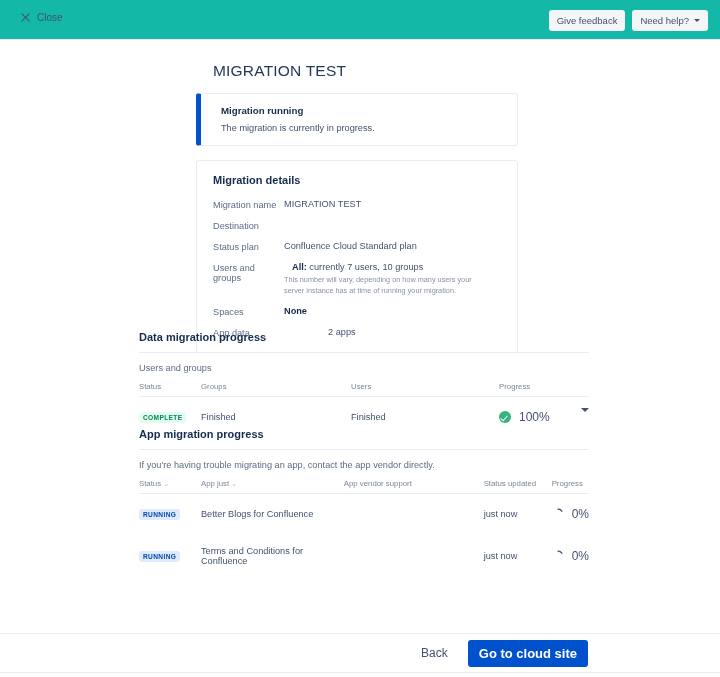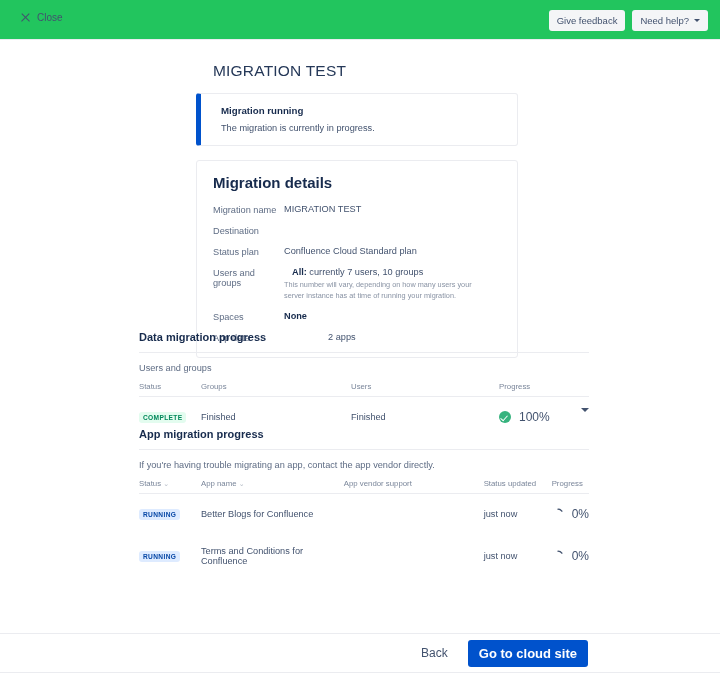--- a/index.html
+++ b/index.html
@@ -12,21 +12,21 @@
     color: #172B4D;
     overflow: hidden;
     position: relative;
   }
 
   
   .topbar {
     position: absolute;
     top: 0; left: 0; right: 0;
     height: 40px;
-    background: #22c55e;
+    background: #14b8a6;
     border-bottom: 1px solid #ebecf0;
   }
   .close-btn {
     position: absolute;
     left: 20px; top: 12px;
     display: flex;
     align-items: center;
     gap: 6px;
     cursor: pointer;
   }
@@ -122,21 +122,21 @@
   .details-card {
     position: absolute;
     left: 196px; top: 120px;
     width: 322px;
     background: #ffffff;
     border: 1px solid #ebecf0;
     border-radius: 3px;
     padding: 13px 16px 14px 16px;
   }
   .details-title {
-    font-size: 15px;
+    font-size: 11px;
     font-weight: bold;
     color: #172B4D;
     margin-bottom: 13px;
   }
   .drow {
     display: flex;
     margin-bottom: 10px;
   }
   .drow:last-child { margin-bottom: 0; gap: 44px; }
   .dlabel {
@@ -404,21 +404,21 @@
     <div class="section-sub">If you're having trouble migrating an app, contact the app vendor directly.</div>
 
     <table class="grid">
       <thead>
         <tr>
           <th class="c-status">
             <span>Status</span>
             <span class="sorthint">⌄</span>
           </th>
           <th class="c-appname">
-            <span>App name</span>
+            <span>App just</span>
             <span class="sorthint">⌄</span>
           </th>
           <th class="c-vendor">App vendor support</th>
           <th class="c-updated">Status updated</th>
           <th>Progress</th>
         </tr>
       </thead>
       <tbody>
         <tr>
           <td>

